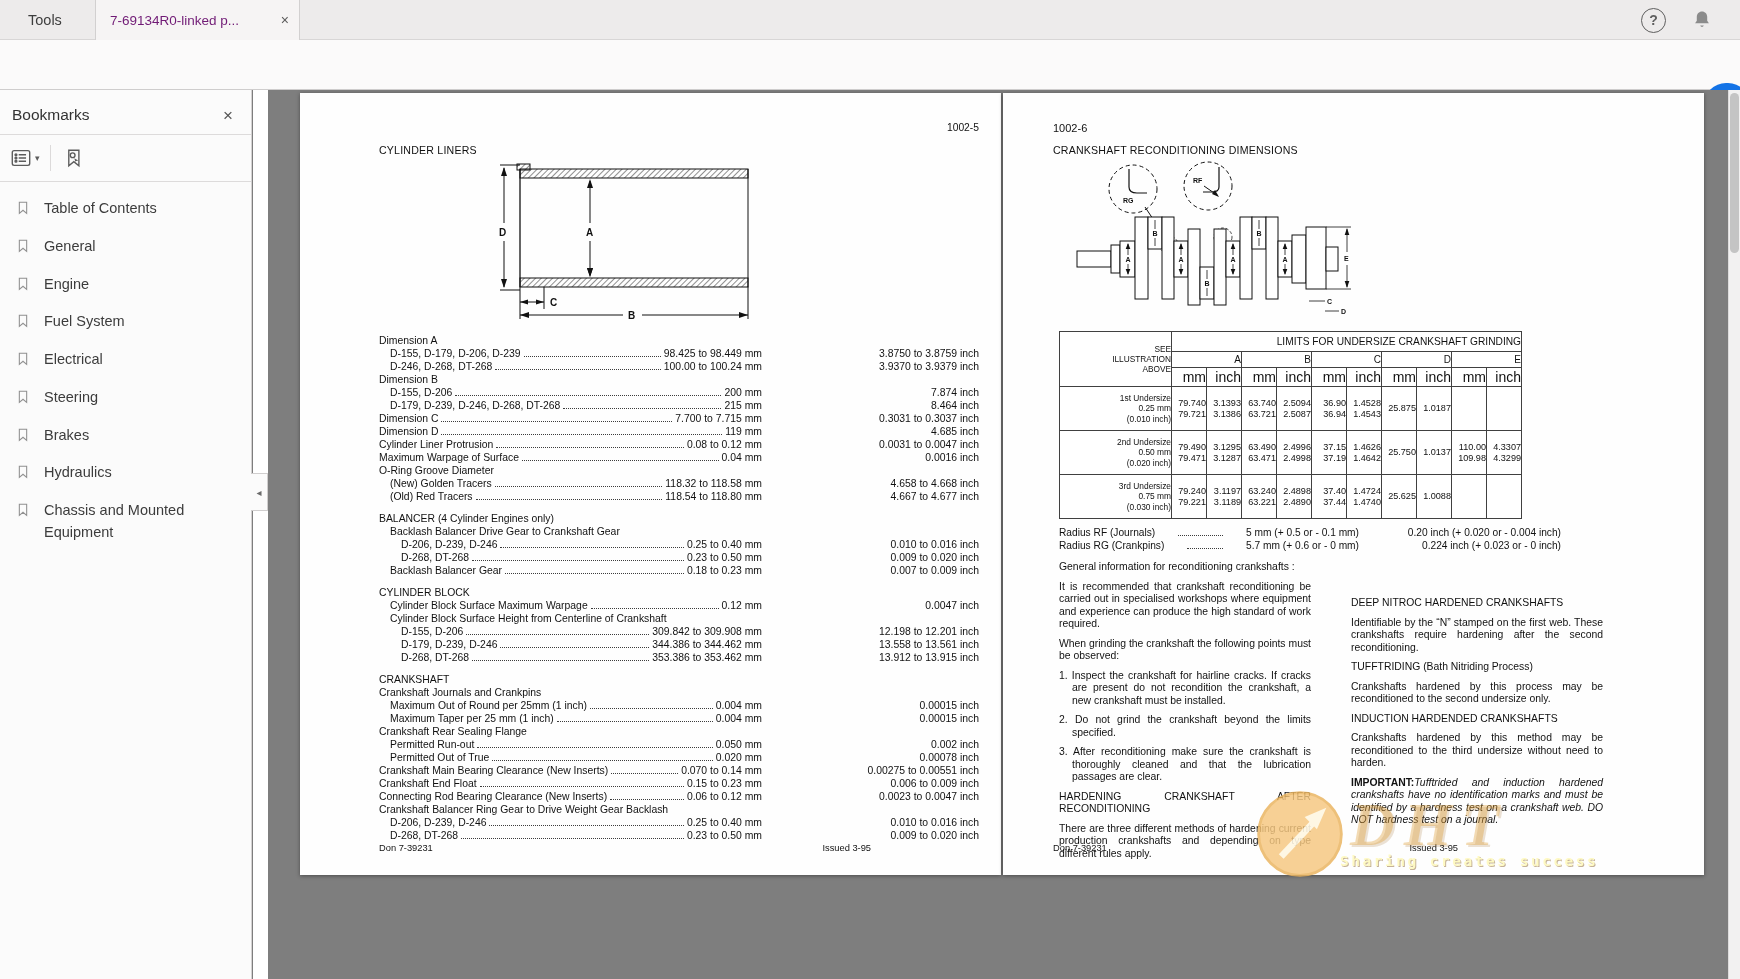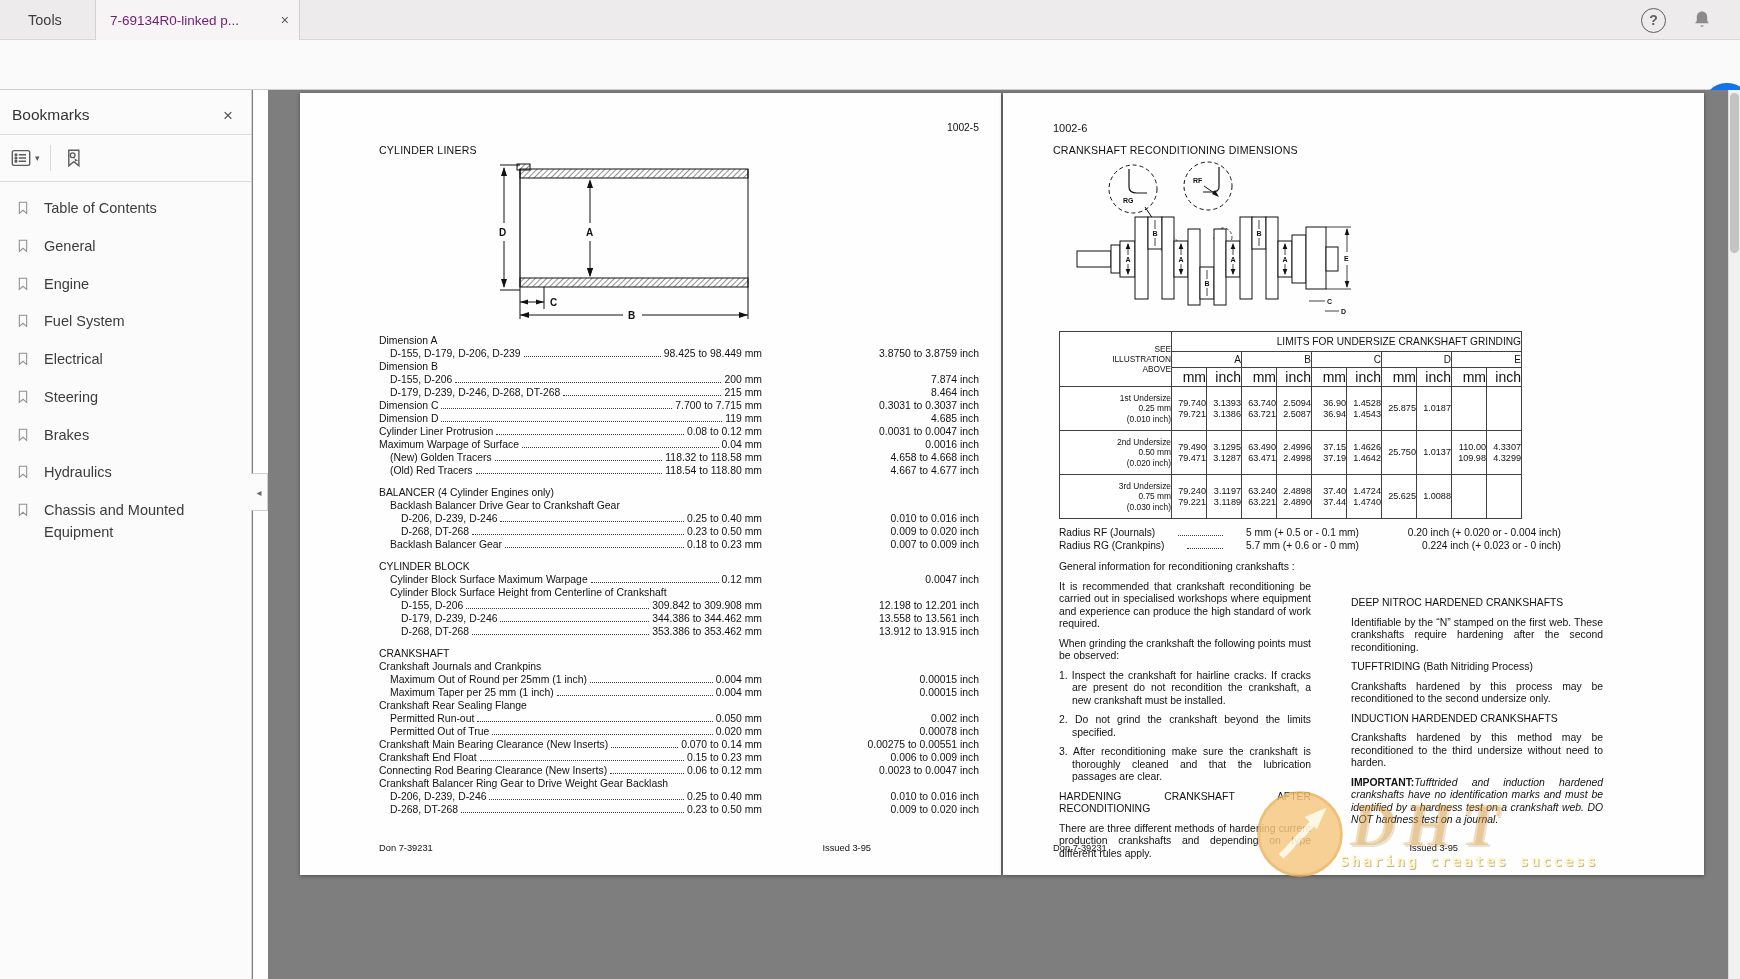--- a/index.html
+++ b/index.html
@@ -368,20 +368,28 @@
 
           <div class="spec-row s-ind1">
             <div class="z1">
               <span class="sl">D-155, D-179, D-206, D-239</span>
               <span class="leader"></span>
               <span class="smm">98.425 to 98.449 mm</span>
             </div>
             <span class="sinch">3.8750 to 3.8759 inch</span>
           </div>
 
+          <div class="spec-row s-ind1">
+            <div class="z1">
+              <span class="sl">D-246, D-268, DT-268</span>
+              <span class="leader"></span>
+              <span class="smm">100.00 to 100.24 mm</span>
+            </div>
+            <span class="sinch">3.9370 to 3.9379 inch</span>
+          </div>
 
           <div class="spec-row s-plain">
             <div class="z1">
               <span class="sl">Dimension B</span>
               <span class="leader"></span>
               <span class="smm"></span>
             </div>
             <span class="sinch"></span>
           </div>
 
@@ -432,20 +440,28 @@
 
           <div class="spec-row">
             <div class="z1">
               <span class="sl">Maximum Warpage of Surface</span>
               <span class="leader"></span>
               <span class="smm">0.04 mm</span>
             </div>
             <span class="sinch">0.0016 inch</span>
           </div>
 
+          <div class="spec-row s-plain">
+            <div class="z1">
+              <span class="sl">O-Ring Groove Diameter</span>
+              <span class="leader"></span>
+              <span class="smm"></span>
+            </div>
+            <span class="sinch"></span>
+          </div>
 
           <div class="spec-row s-ind1">
             <div class="z1">
               <span class="sl">(New) Golden Tracers</span>
               <span class="leader"></span>
               <span class="smm">118.32 to 118.58 mm</span>
             </div>
             <span class="sinch">4.658 to 4.668 inch</span>
           </div>
 

